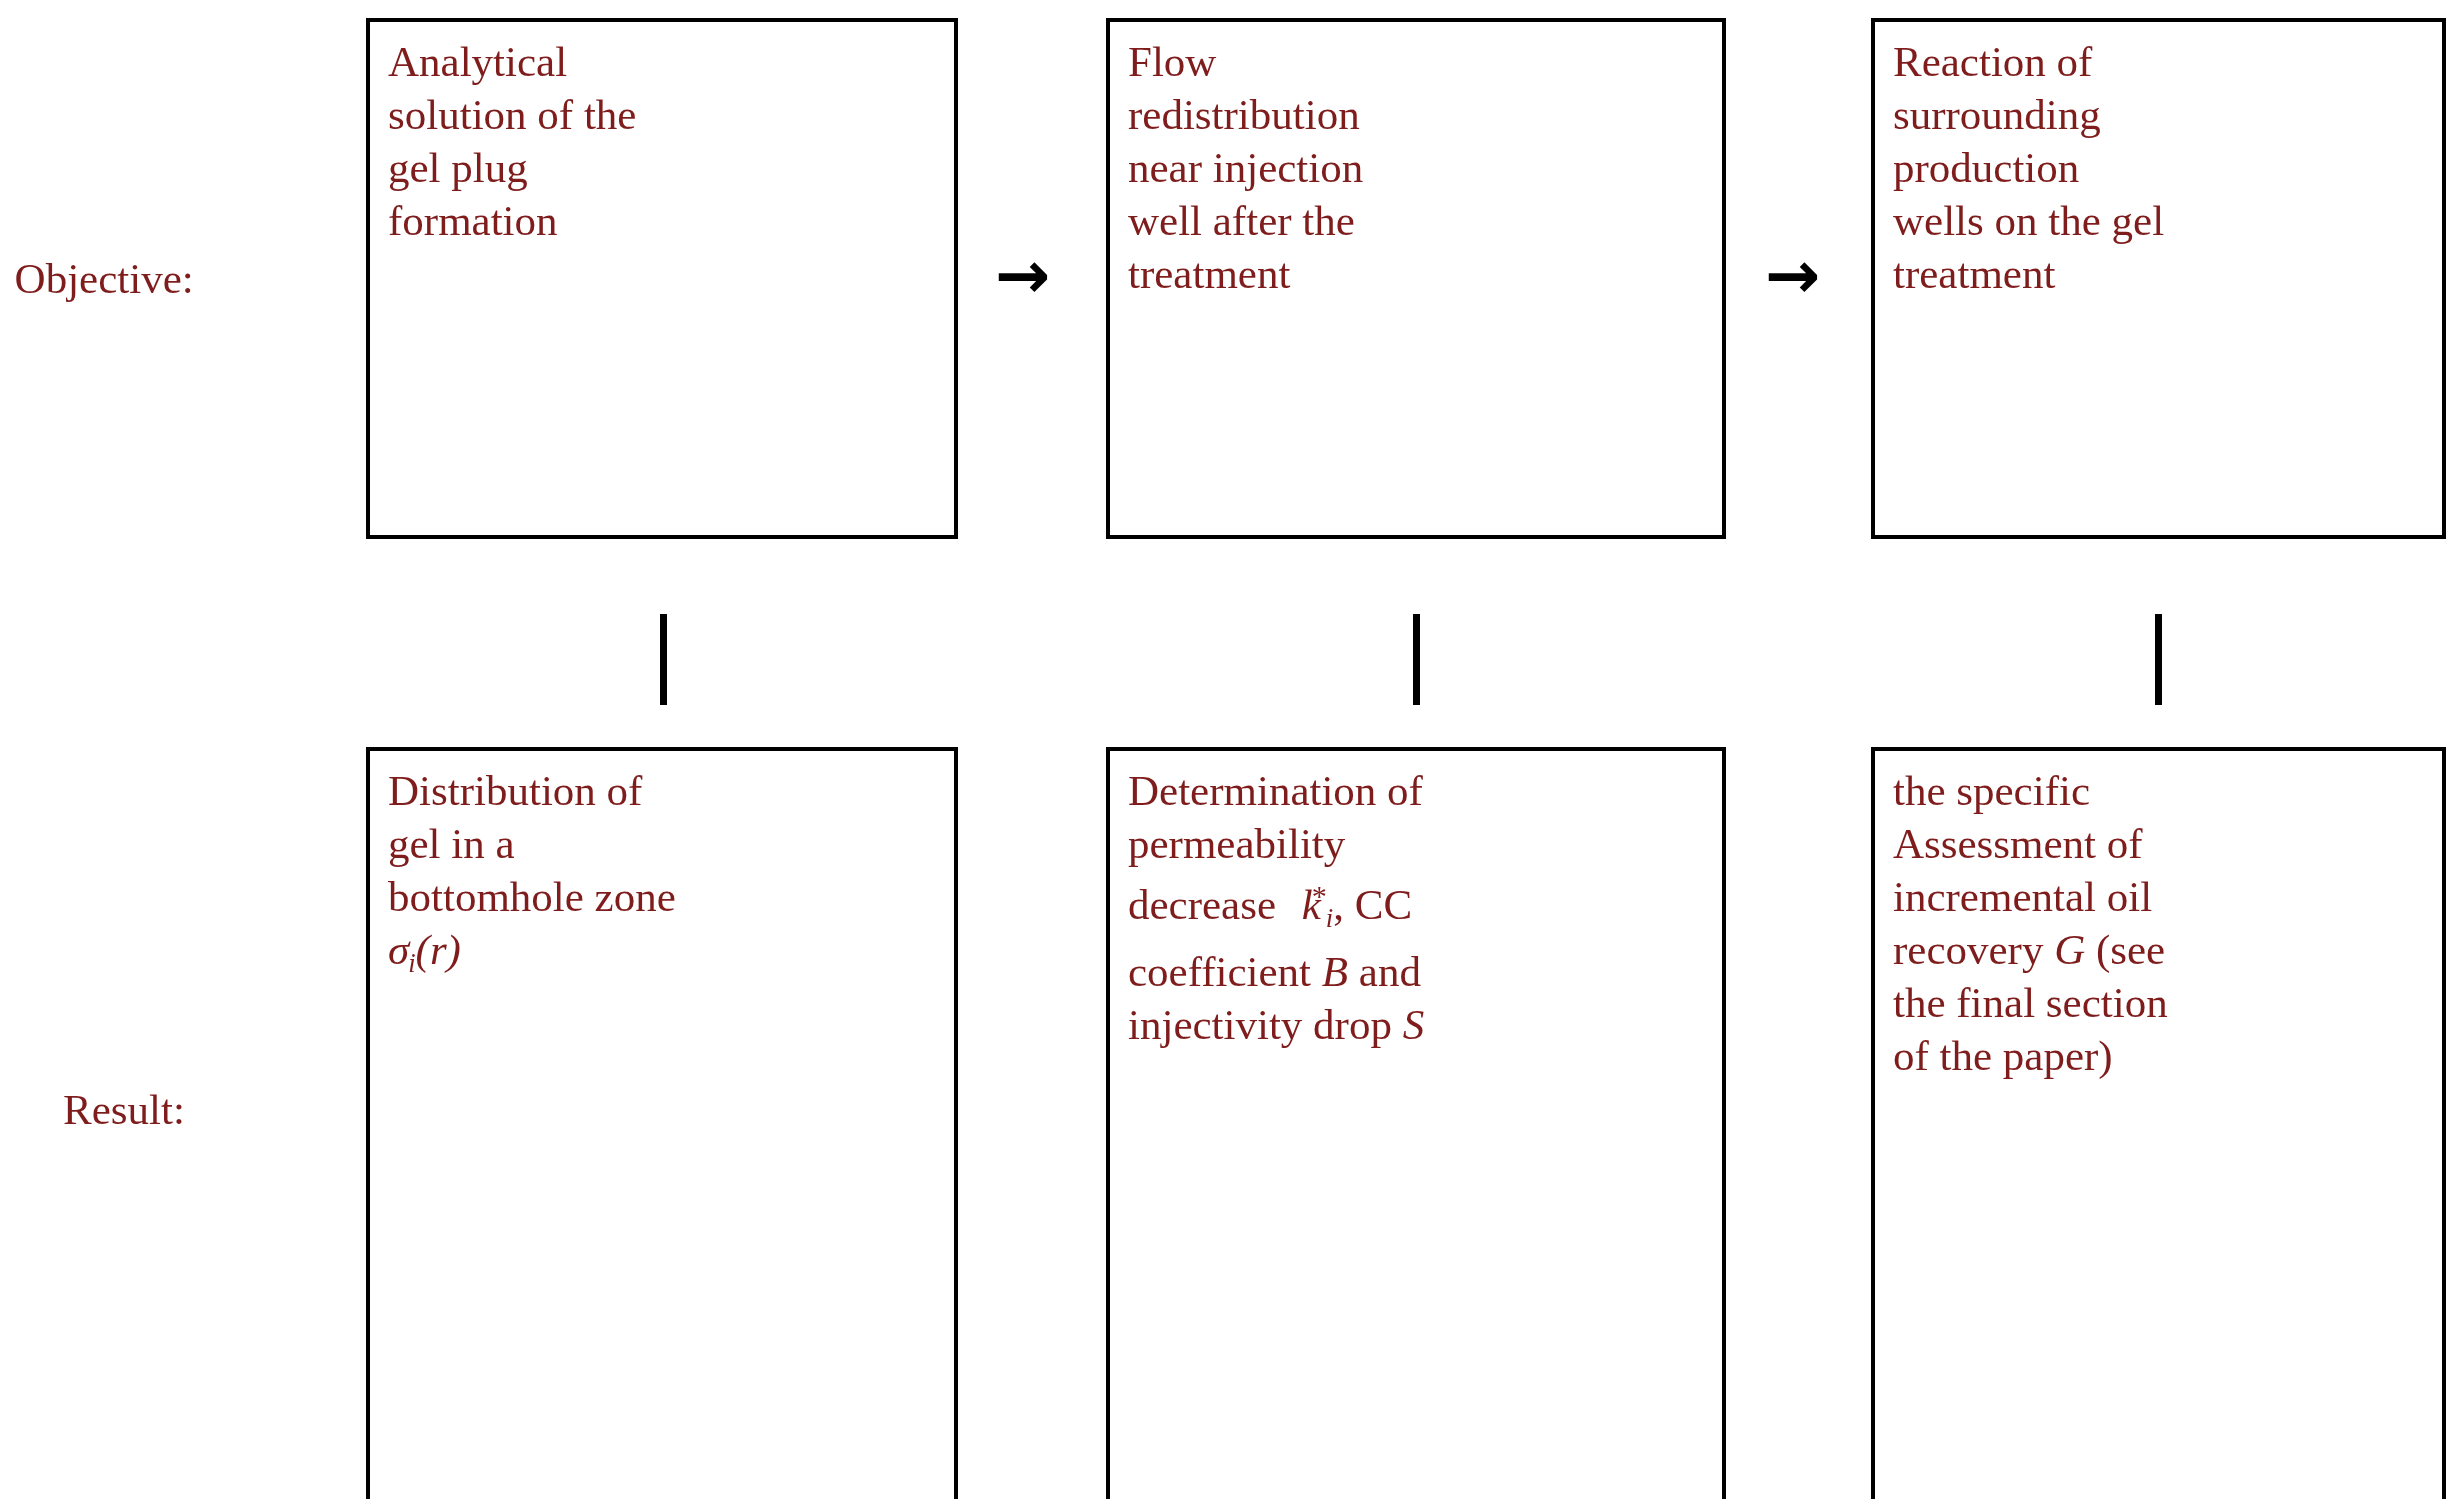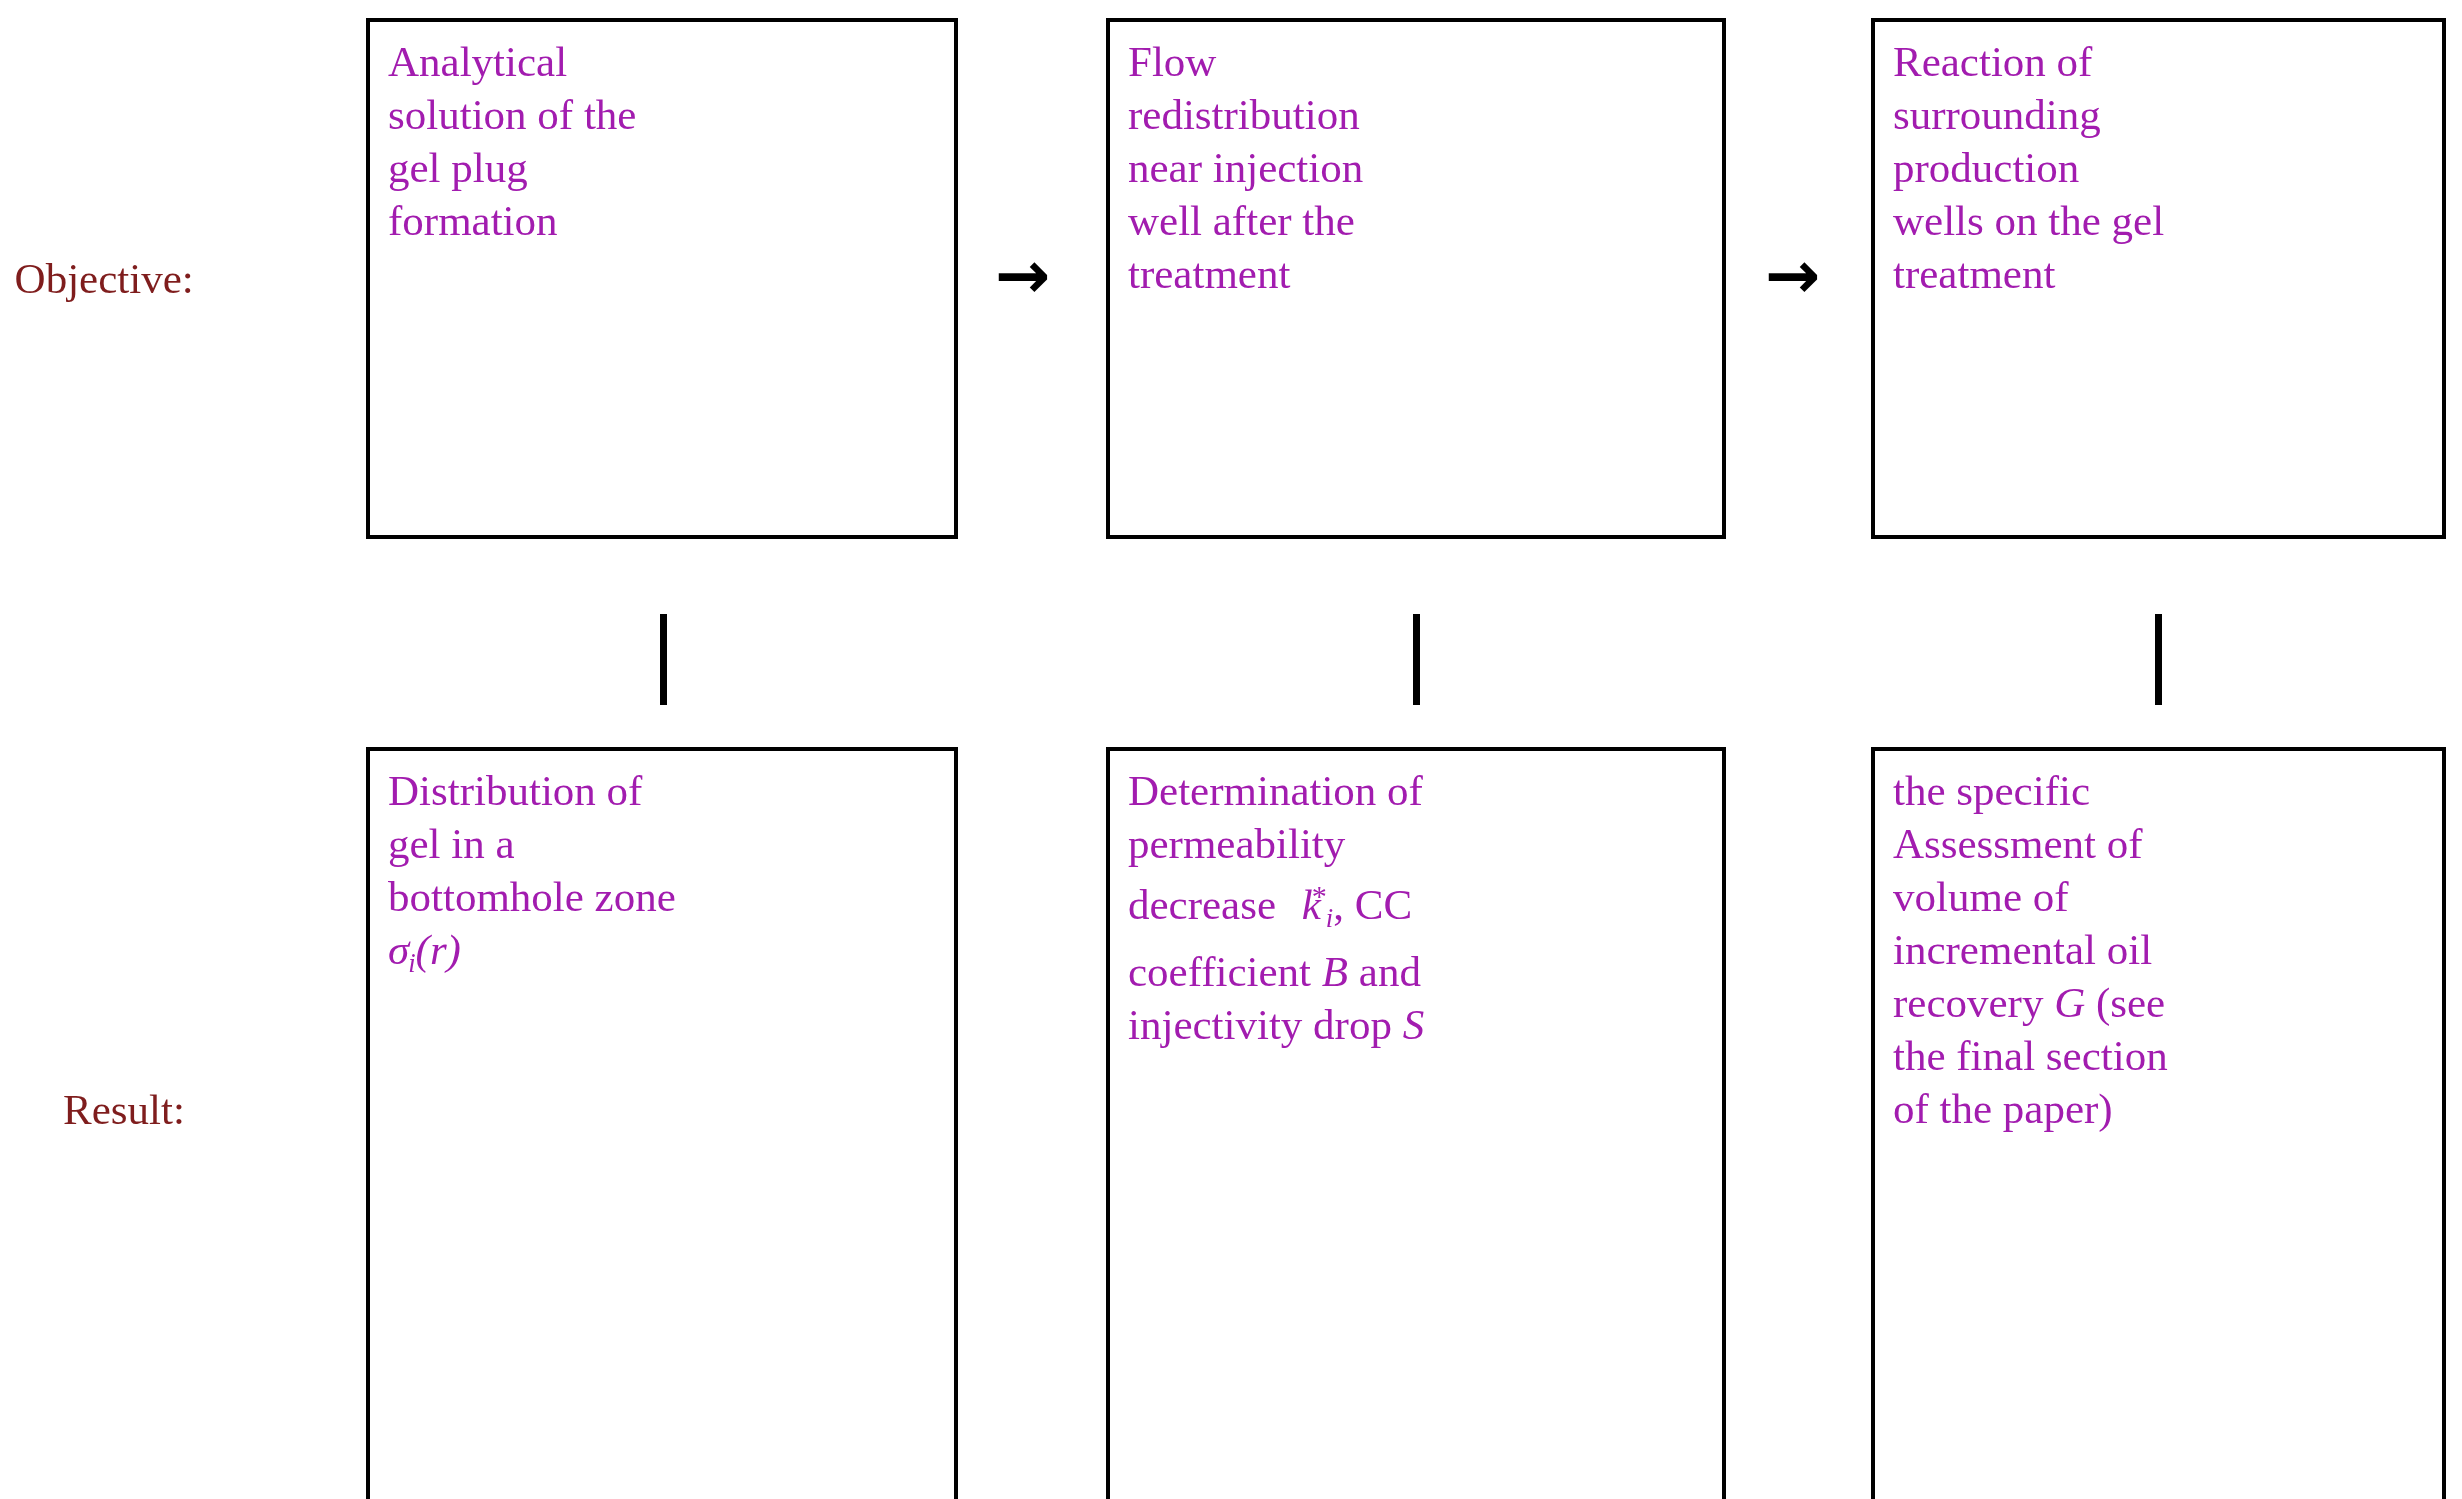--- a/index.html
+++ b/index.html
@@ -34,21 +34,21 @@
   .box {
     position: absolute;
     box-sizing: border-box;
     border: 4px solid #000000;
     background: #ffffff;
     padding: 13px 0 0 18px;
   }
   .box-text {
     font-size: 43px;
     line-height: 53px;
-    color: #a21caf;
+    color: #7f1d1d;
     display: block;
   }
 
   
   .row-top    { top: 18px;  height: 521px; }
   
   .row-bottom { top: 747px; height: 791px; }
 
   .col-1 { left: 366px;  width: 592px; }
   .col-2 { left: 1106px; width: 620px; }
@@ -150,21 +150,20 @@
     <span class="box-text">Determination of</span>
     <span class="box-text">permeability</span>
     <span class="box-text"><span>decrease</span><span class="nbsp-gap"></span><span class="nbsp-gap"></span><span class="math">k</span><span class="sup">*</span><span class="sub">i</span><span>, CC</span></span>
     <span class="box-text"><span>coefficient</span>&nbsp;<span class="math">B</span>&nbsp;<span>and</span></span>
     <span class="box-text"><span>injectivity drop</span>&nbsp;<span class="math">S</span></span>
   </div>
 
   <div class="box row-bottom col-3">
     <span class="box-text">the specific</span>
     <span class="box-text">Assessment of</span>
-    <span class="box-text">volume of</span>
     <span class="box-text">incremental oil</span>
     <span class="box-text"><span>recovery</span>&nbsp;<span class="math">G</span>&nbsp;<span>(see</span></span>
     <span class="box-text">the final section</span>
     <span class="box-text">of the paper)</span>
   </div>
 
 </div>
 
 
 </body></html>

